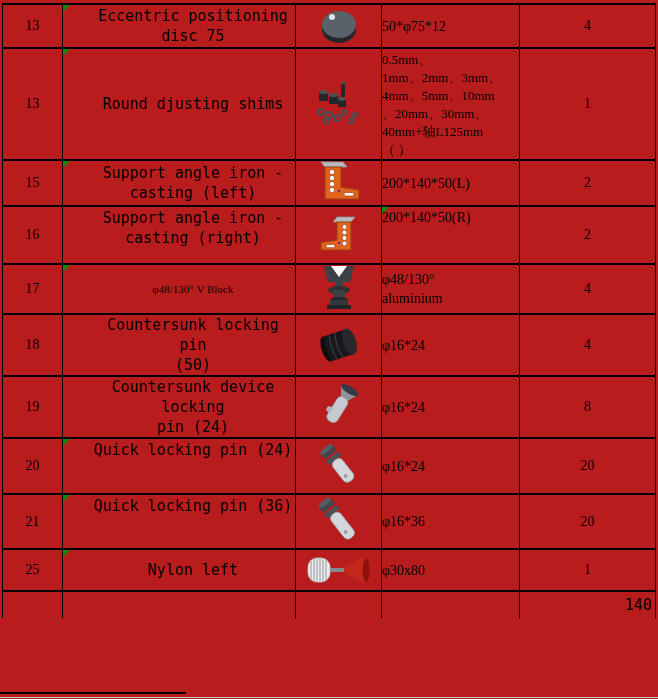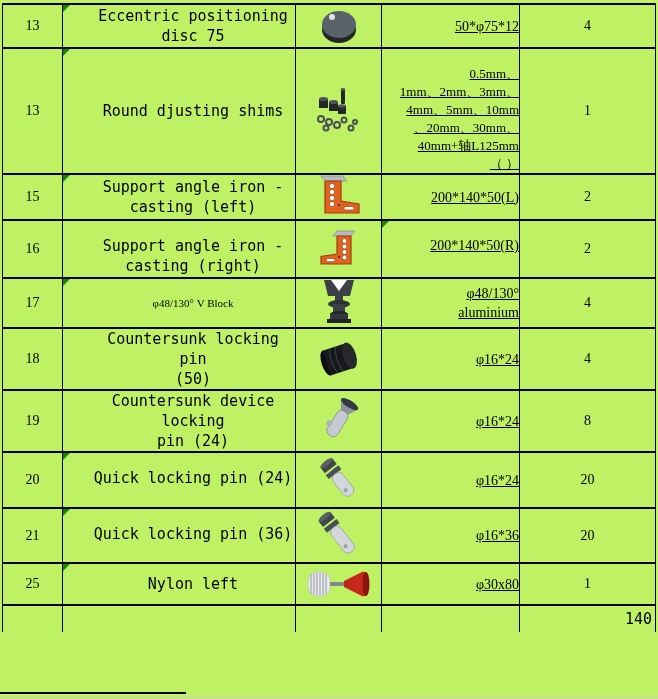--- a/index.html
+++ b/index.html
@@ -1,31 +1,31 @@
 <!DOCTYPE html>
 <html><head>
 <meta charset="utf-8">
 <style>
   html,body { margin:0; padding:0; background:#ffffff; }
-  .page { position:relative; width:658px; height:699px; background:#bef264; overflow:hidden;
+  .page { position:relative; width:658px; height:699px; background:#b91c1c; overflow:hidden;
           font-family:"Liberation Serif", serif; color:#000; }
   table.t { border-collapse:collapse; table-layout:fixed; position:absolute; left:2px; top:3px; width:653px; }
   td { border:1px solid #000; border-top:2px solid #000; border-bottom:2px solid #000;
        padding:0; position:relative; overflow:hidden; vertical-align:middle; }
   tr.h44{height:44px} tr.h108{height:108px} tr.h45{height:45px} tr.h58{height:58px}
   tr.h52{height:41px} tr.h56{height:56px} tr.h55{height:55px} tr.h48{height:48px}
   tr.h42{height:42px} tr.h27{height:27px}
   .no,.qty { text-align:center; font-size:14px; }
   .desc { text-align:center; font-family:"DejaVu Sans Mono", monospace; font-weight:normal;
           font-size:15px; line-height:20px;padding-left:28px; }
   .desc.serif { font-family:"Liberation Serif", serif; font-size:11px; }
-  .spec { text-align:right; font-size:14px; line-height:19px;text-decoration:underline; }
+  .spec { text-align:left; font-size:14px; line-height:19px; }
   .spec.sm { font-size:13px; line-height:18px; padding-top:1px; }
   .vtop { vertical-align:top; }
-  .vtop .ln:first-of-type { margin-top:15px; }
+  .vtop .ln:first-of-type { margin-top:1px; }
   .img { text-align:center; }
   .img svg { vertical-align:middle; }
   .tri { position:absolute; left:0; top:0; width:0; height:0;
          border-top:7px solid #128712; border-right:7px solid transparent; }
   tr.f td { border-bottom:hidden; }
   .total { text-align:right; font-family:"DejaVu Sans Mono", monospace; font-size:15px; padding-right:3px; }
   .bline { position:absolute; left:0; top:692px; width:186px; height:2px; background:#000; }
   .gline { position:absolute; left:0; top:697px; width:658px; height:1px; background:#c9c9c9; }
 </style>
 </head>

